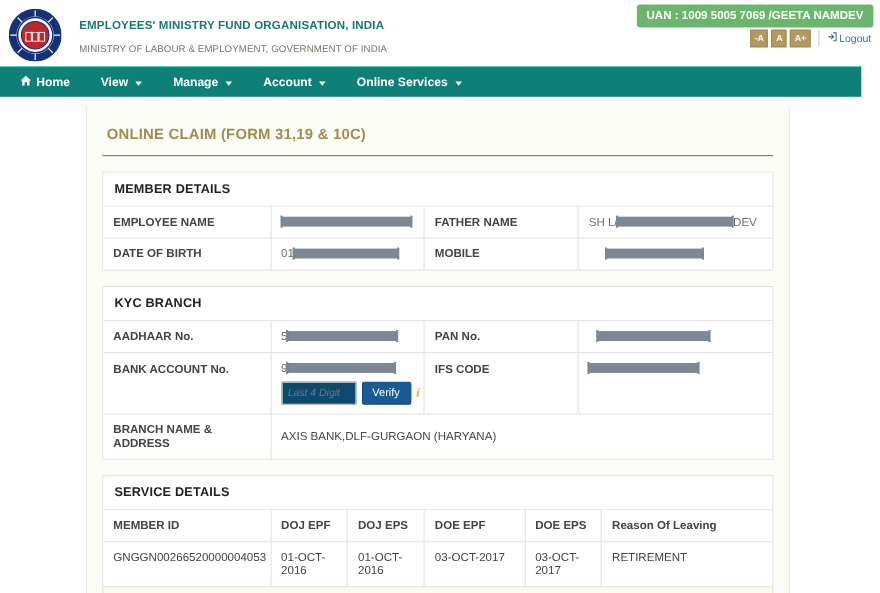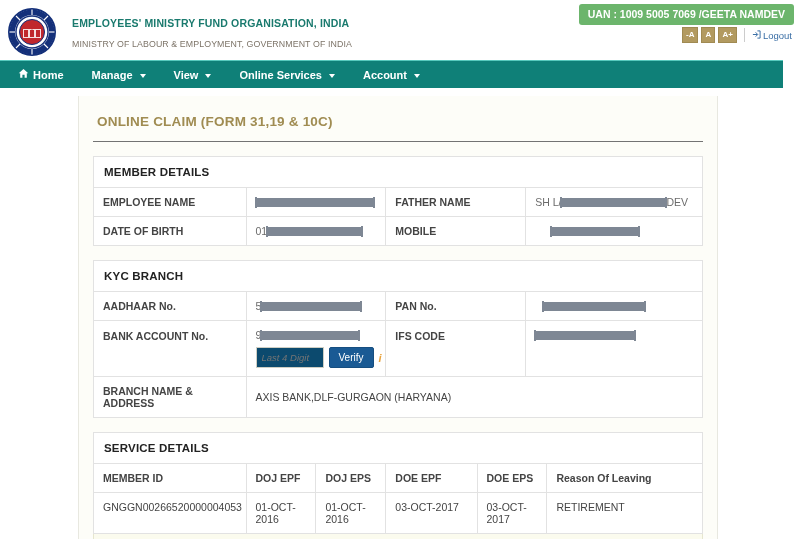--- a/index.html
+++ b/index.html
@@ -311,33 +311,33 @@
 <div class="navbar">
   <div class="nav-item">
     <span>
       <svg width="11" height="11" viewBox="0 0 12 12">
         <path d="M6 1 L11.2 5.6 H9.6 V10.6 H7.2 V7.4 H4.8 V10.6 H2.4 V5.6 H0.8 Z" fill="#ffffff"></path>
       </svg>
     </span>
     <span>Home</span>
   </div>
   <div class="nav-item">
+    <span>View</span>
+    <span class="caret"></span>
+  </div>
+  <div class="nav-item">
     <span>Manage</span>
     <span class="caret"></span>
   </div>
   <div class="nav-item">
-    <span>View</span>
+    <span>Account</span>
     <span class="caret"></span>
   </div>
   <div class="nav-item">
     <span>Online Services</span>
-    <span class="caret"></span>
-  </div>
-  <div class="nav-item">
-    <span>Account</span>
     <span class="caret"></span>
   </div>
 </div>
 
 <div class="panel">
 
   <div class="panel-title">ONLINE CLAIM (FORM 31,19 &amp; 10C)</div>
 
   <div class="section">
     <div class="sec-head">MEMBER DETAILS</div>

